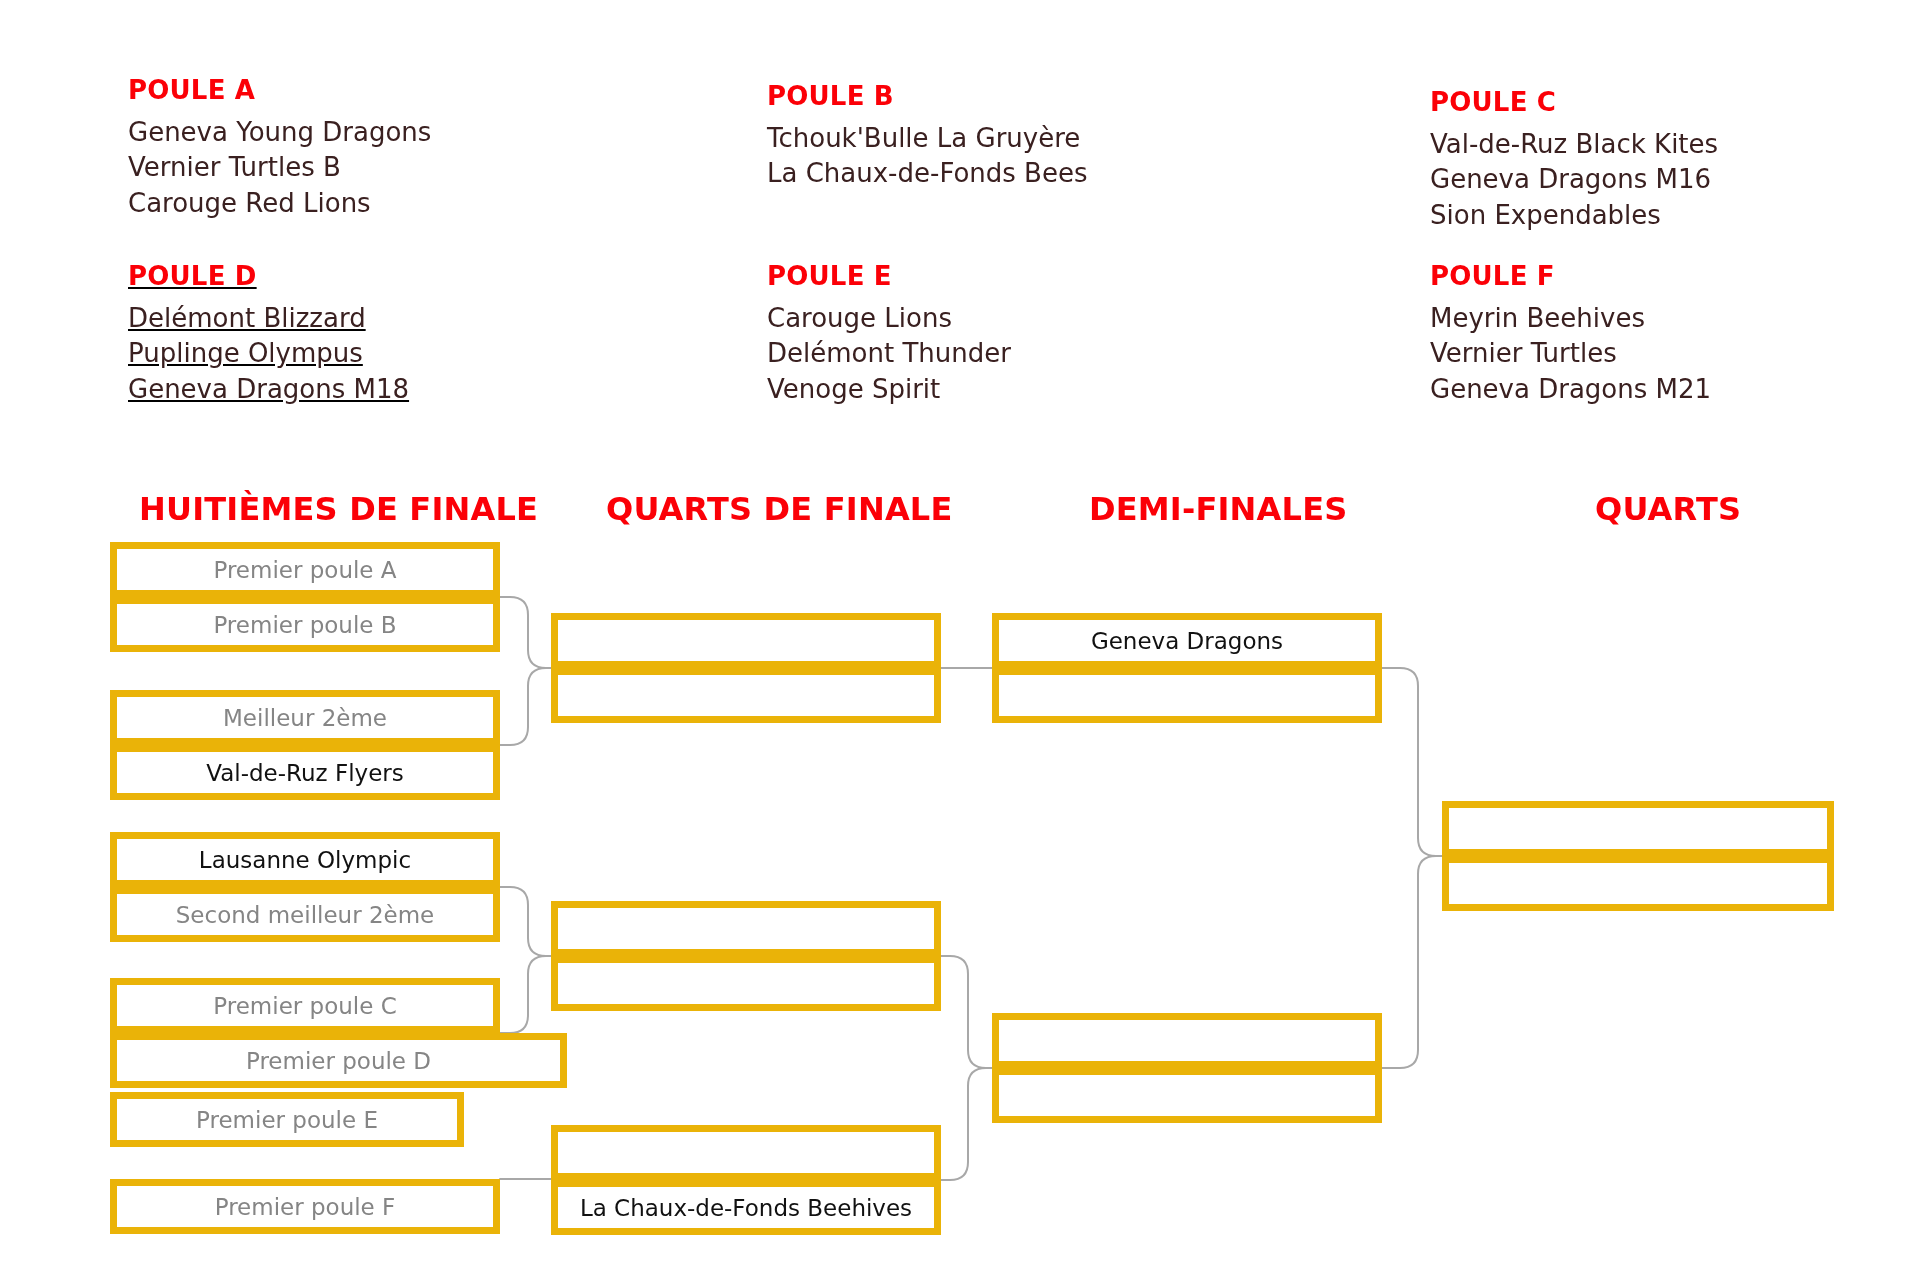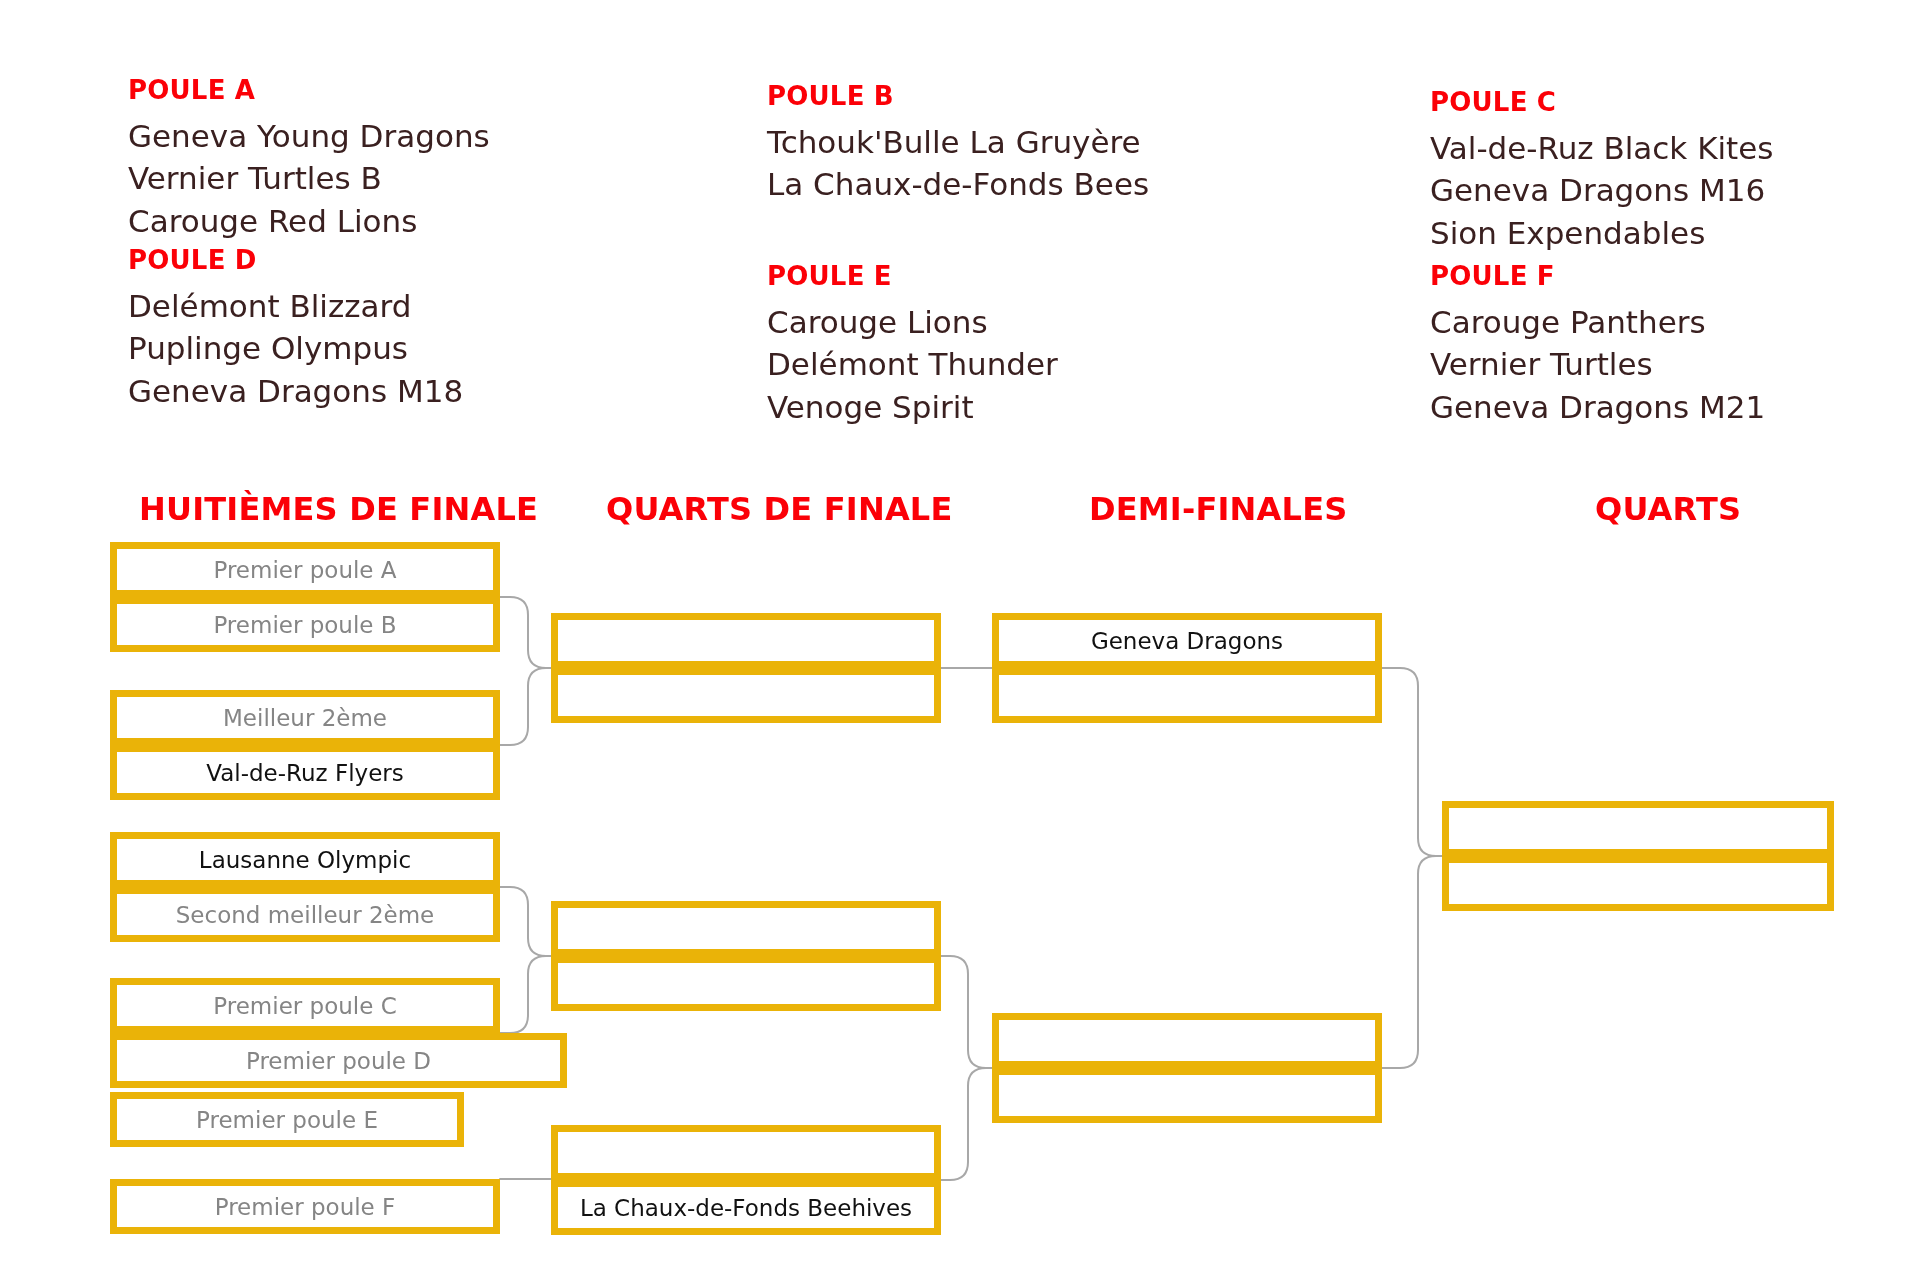--- a/index.html
+++ b/index.html
@@ -26,21 +26,21 @@
   .pool-title {
     color: #fb0007;
     font-weight: bold;
     font-size: 26px;
     letter-spacing: 0.2px;
     margin: 0 0 10px 0;
     line-height: 1.1;
   }
   .pool-team {
     color: #3a2020;
-    font-size: 31px;
+    font-size: 26px;
     line-height: 1.38;
     white-space: nowrap;
   }
 
   
   #bracket { position: absolute; left: 0; top: 0; width: 1920px; height: 1280px; }
 
   .round-title {
     position: absolute;
     color: #fb0007;
@@ -95,40 +95,40 @@
       </div>
     </div>
     <div class="pool" style="left: 1430px; top: 88px;">
       <div class="pool-title">POULE C</div>
       <div>
         <div class="pool-team">Val-de-Ruz Black Kites</div>
         <div class="pool-team">Geneva Dragons M16</div>
         <div class="pool-team">Sion Expendables</div>
       </div>
     </div>
-    <div class="pool" style="left: 128px; top: 246px;">
+    <div class="pool" style="left: 128px; top: 262px; text-decoration: underline;">
       <div class="pool-title">POULE D</div>
       <div>
         <div class="pool-team">Delémont Blizzard</div>
         <div class="pool-team">Puplinge Olympus</div>
         <div class="pool-team">Geneva Dragons M18</div>
       </div>
     </div>
     <div class="pool" style="left: 767px; top: 262px;">
       <div class="pool-title">POULE E</div>
       <div>
         <div class="pool-team">Carouge Lions</div>
         <div class="pool-team">Delémont Thunder</div>
         <div class="pool-team">Venoge Spirit</div>
       </div>
     </div>
     <div class="pool" style="left: 1430px; top: 262px;">
       <div class="pool-title">POULE F</div>
       <div>
-        <div class="pool-team">Carouge Panthers</div>
+        <div class="pool-team">Meyrin Beehives</div>
         <div class="pool-team">Vernier Turtles</div>
         <div class="pool-team">Geneva Dragons M21</div>
       </div>
     </div>
   </div>
 
 <div id="bracket">
   <svg id="connectors" viewBox="0 0 1920 1280" width="1920" height="1280">
       <path d="M 500 597 H 510 Q 528 597 528 615 V 650 Q 528 668 546 668" fill="none" stroke="#a8a8a8" stroke-width="2" stroke-linecap="round"></path>
       <path d="M 500 745 H 510 Q 528 745 528 727 V 686 Q 528 668 546 668" fill="none" stroke="#a8a8a8" stroke-width="2" stroke-linecap="round"></path>

